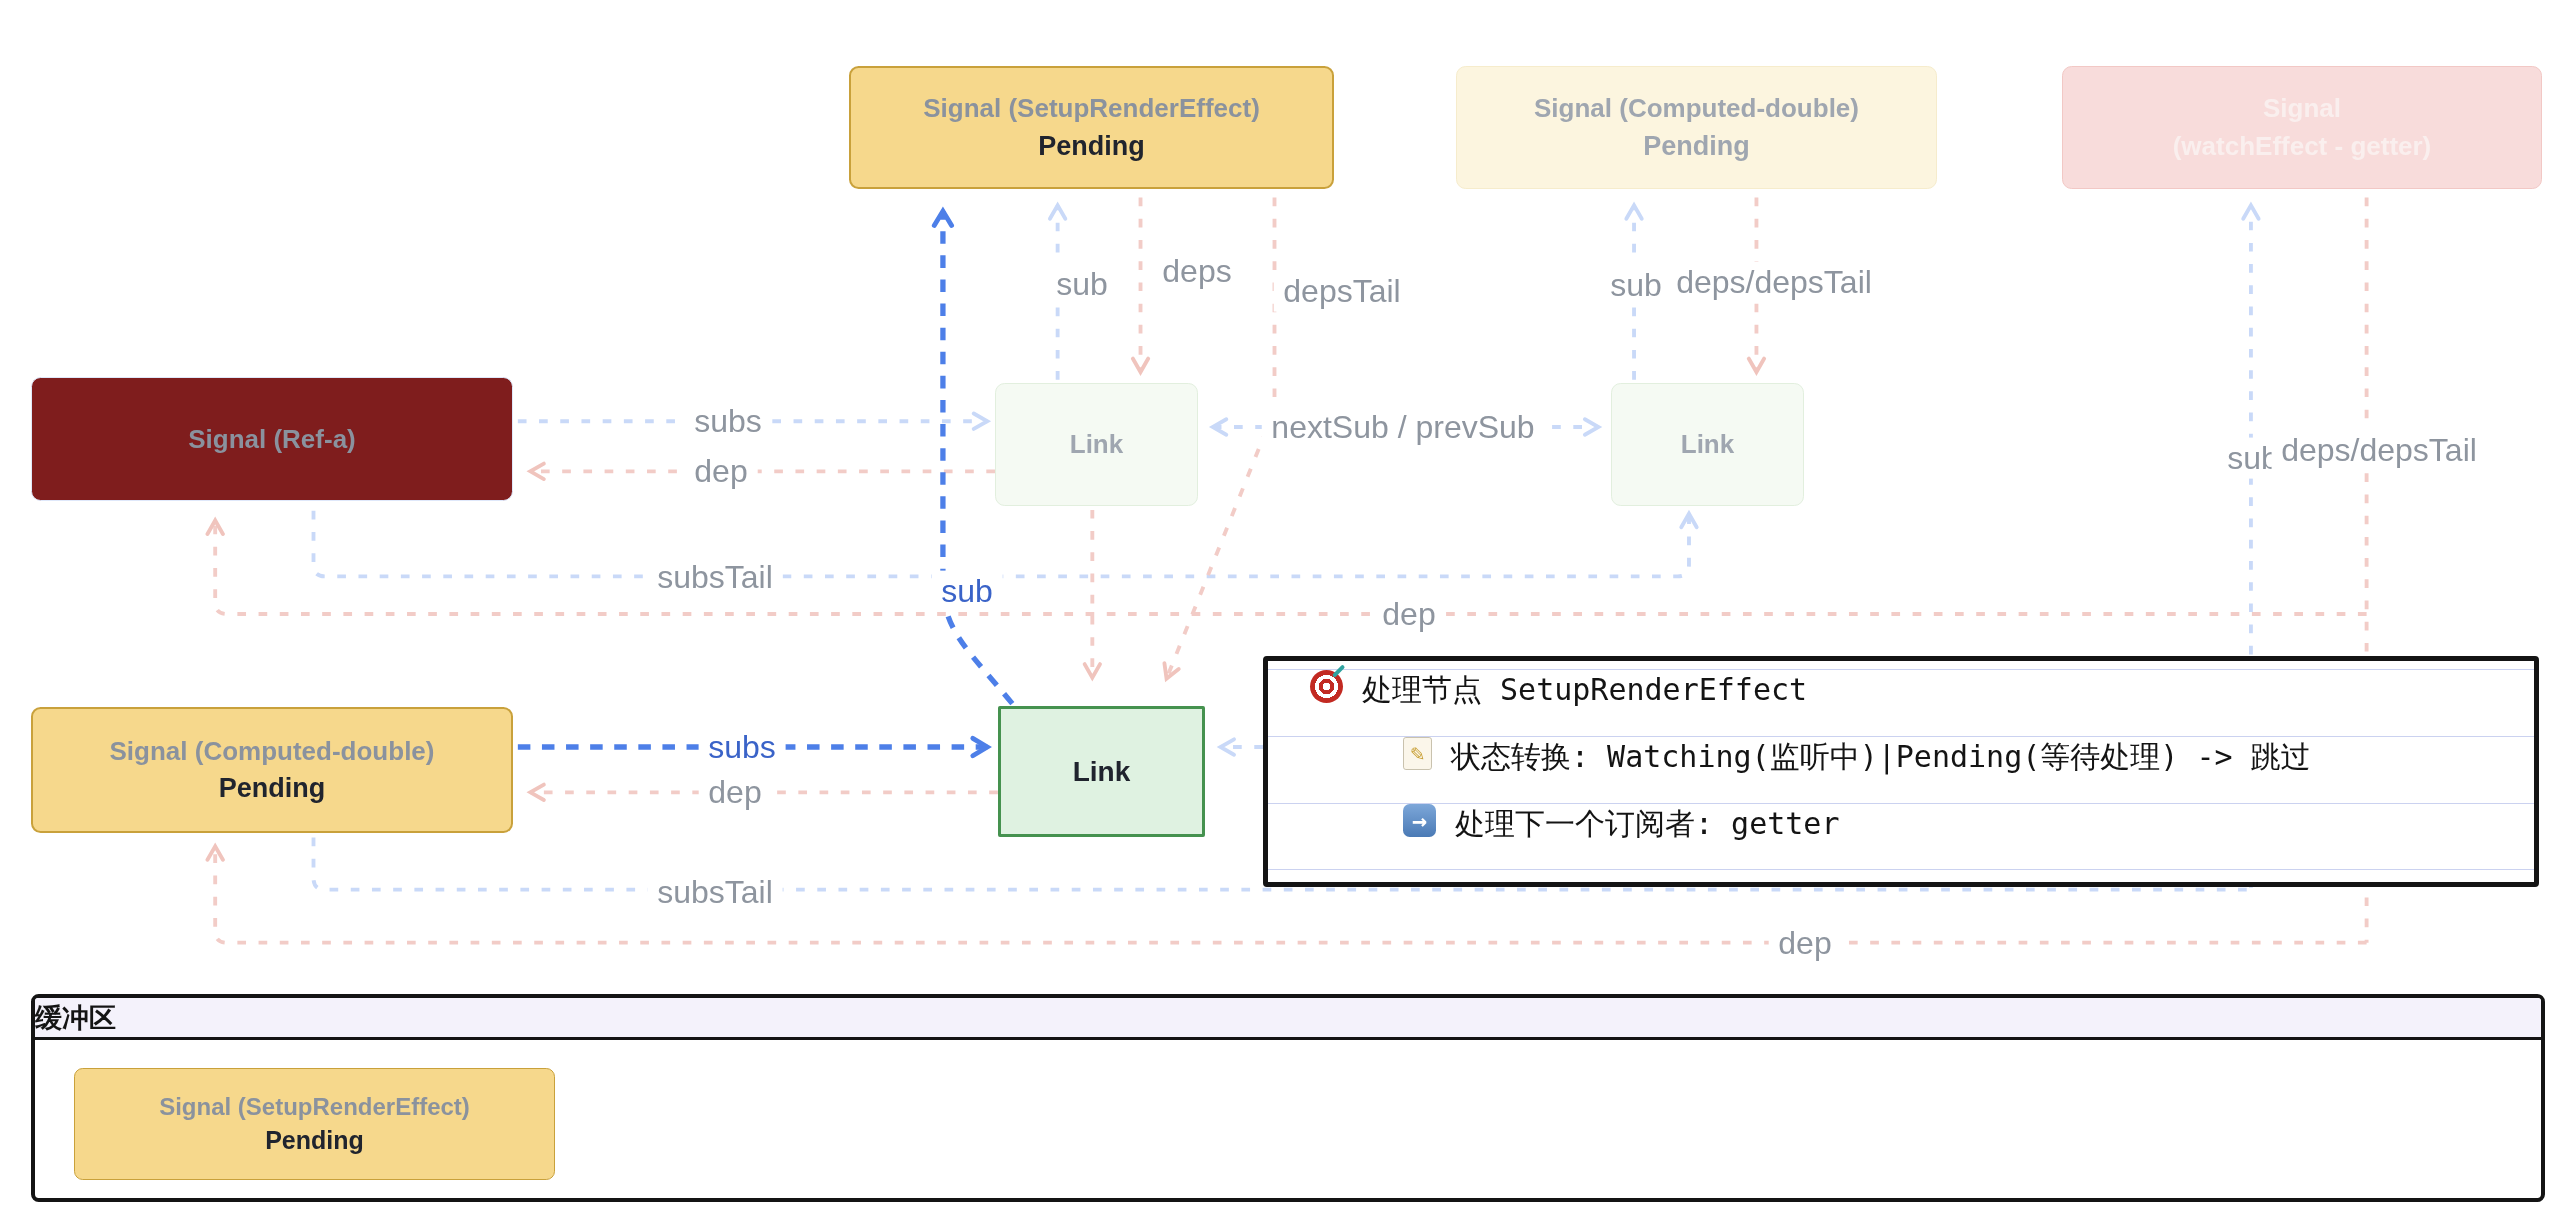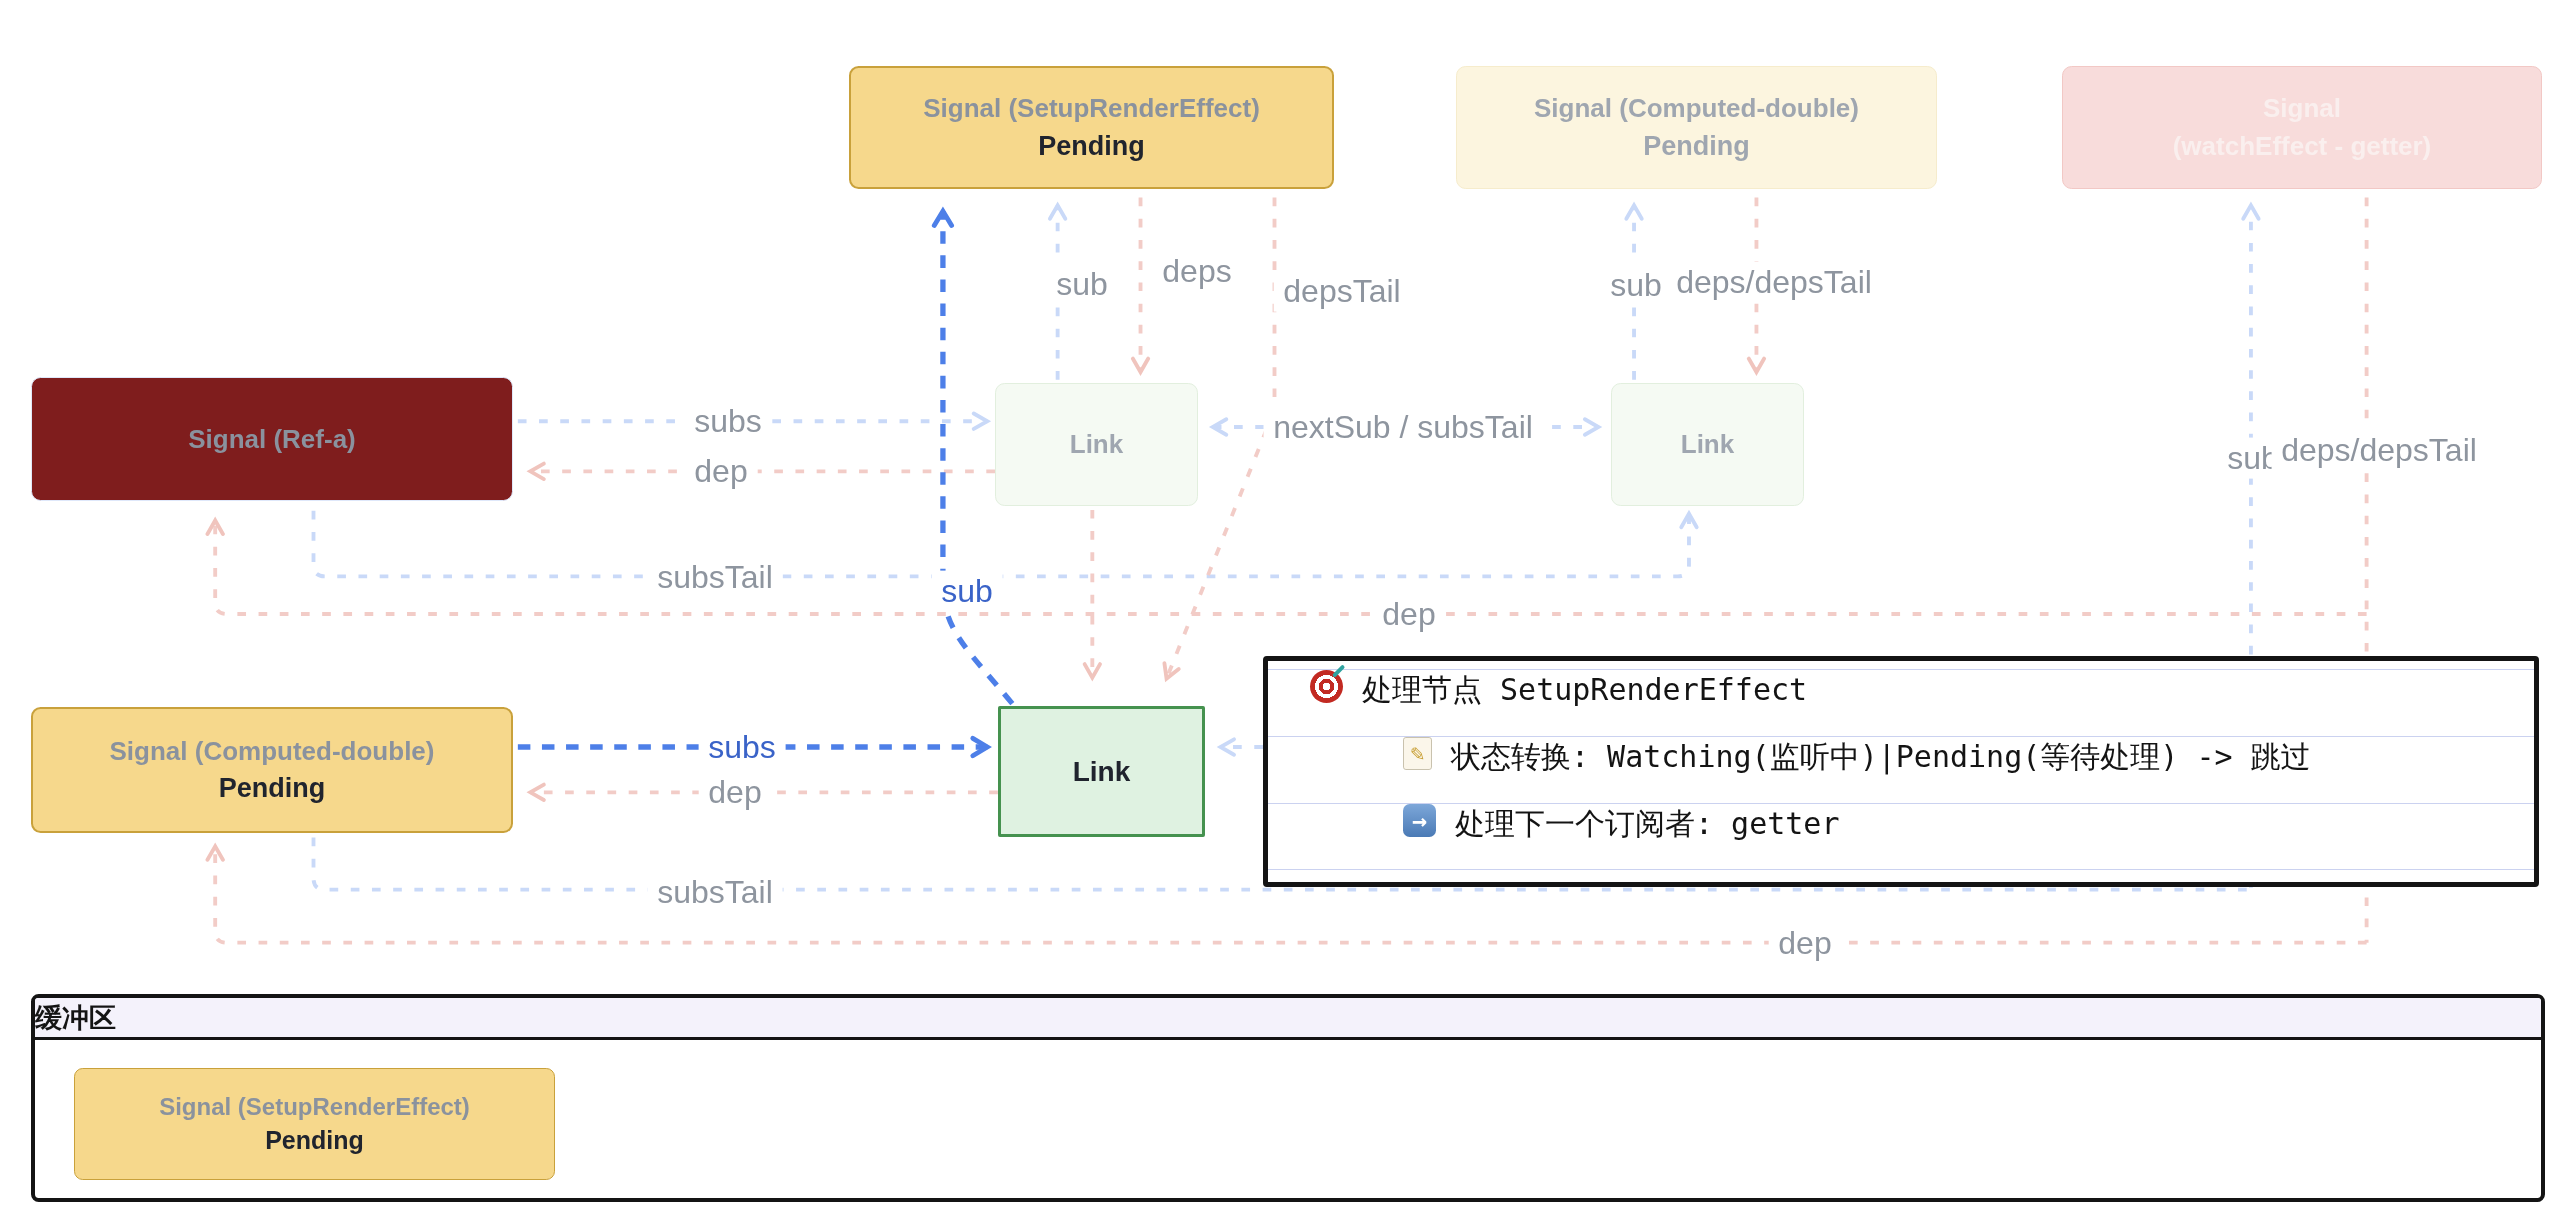--- a/index.html
+++ b/index.html
@@ -205,21 +205,21 @@
   <div class="node n-link-active">
     <span class="label">Link</span>
   </div>
 
   <span class="elabel" style="left:728px;  top:421px;">subs</span>
   <span class="elabel" style="left:721px;  top:471px;">dep</span>
   <span class="elabel" style="left:1082px; top:284px;">sub</span>
   <span class="elabel" style="left:1197px; top:271px;">deps</span>
   <span class="elabel" style="left:1342px; top:291px;">depsTail</span>
   <span class="elabel blue" style="left:967px; top:591px;">sub</span>
-  <span class="elabel" style="left:1403px; top:427px;">nextSub / subsTail</span>
+  <span class="elabel" style="left:1403px; top:427px;">nextSub / prevSub</span>
   <span class="elabel" style="left:1636px; top:285px;">sub</span>
   <span class="elabel" style="left:1774px; top:282px;">deps/depsTail</span>
   <span class="elabel" style="left:2253px; top:458px;">sub</span>
   <span class="elabel" style="left:2379px; top:450px;">deps/depsTail</span>
   <span class="elabel" style="left:715px;  top:577px;">subsTail</span>
   <span class="elabel" style="left:1409px; top:614px;">dep</span>
   <span class="elabel blue" style="left:742px; top:747px;">subs</span>
   <span class="elabel" style="left:735px;  top:792px;">dep</span>
   <span class="elabel" style="left:715px;  top:892px;">subsTail</span>
   <span class="elabel" style="left:1805px; top:943px;">dep</span>

